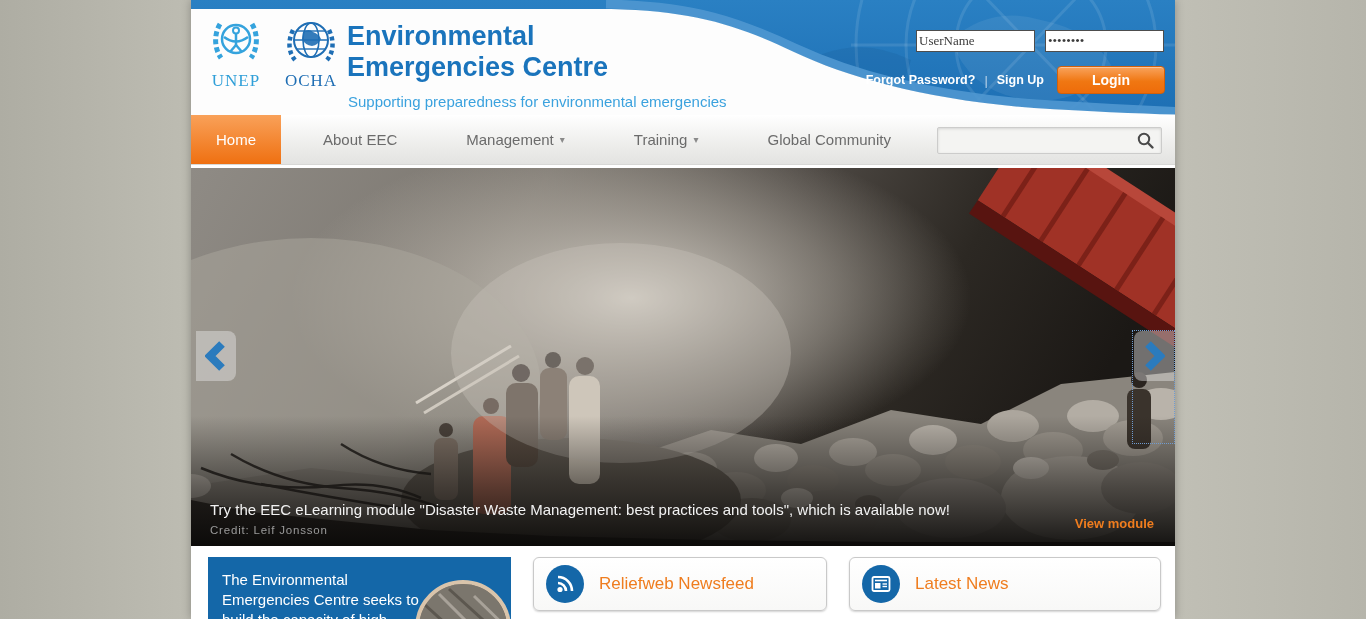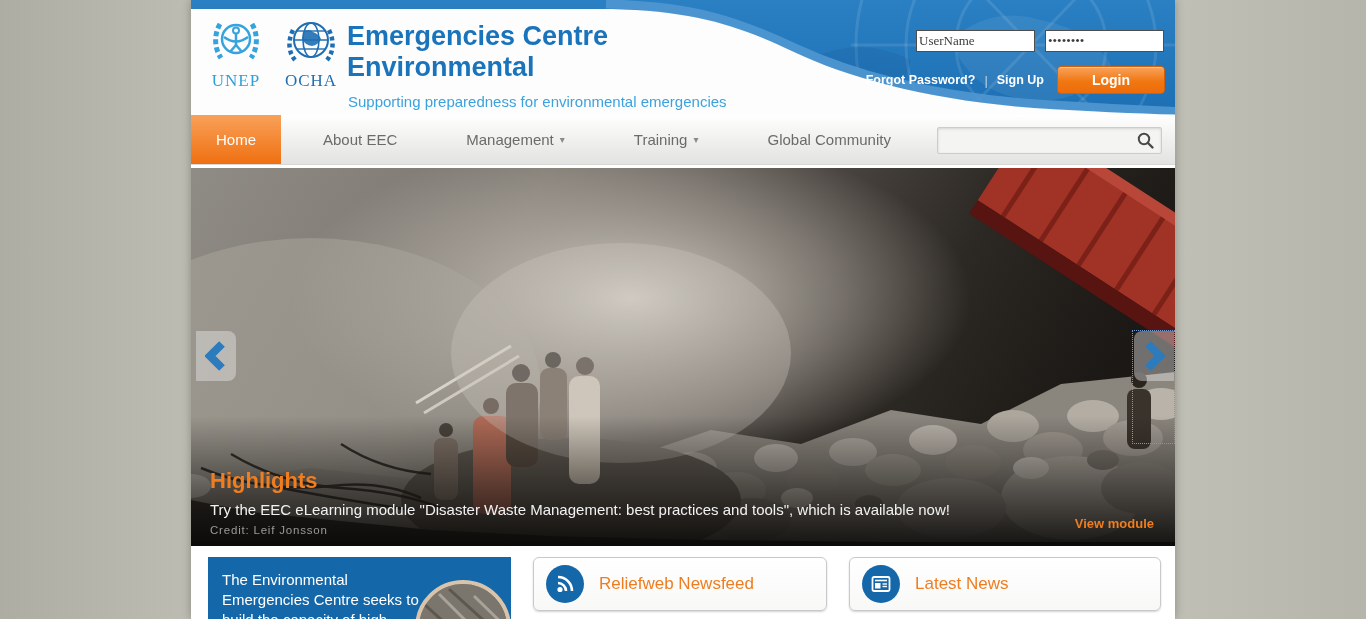--- a/index.html
+++ b/index.html
@@ -152,22 +152,22 @@
           <line x1="11" y1="22" x2="45" y2="22" stroke-width="1.6"></line>
           <line x1="13" y1="13" x2="43" y2="13" stroke-width="1.4"></line>
           <line x1="13" y1="31" x2="43" y2="31" stroke-width="1.4"></line>
         </g>
         <path d="M20,14 q6,-4 10,0 q6,2 8,7 q-3,6 -9,7 q-7,-1 -10,-7 Z" fill="#1f6eb4" opacity="0.9"></path>
       </svg>
       <div class="logo-label-ocha">OCHA</div>
     </div>
 
     <div class="title-block">
+      <div class="site-title">Environmental</div>
       <div class="site-title">Emergencies Centre</div>
-      <div class="site-title">Environmental</div>
     </div>
     <div class="tagline">Supporting preparedness for environmental emergencies</div>
 
     <div class="login-row1">
       <input type="text" class="username" value="UserName" style="">
       <input type="text" class="pw" value="••••••••" style="">
     </div>
     <div class="login-row2">
       <a class="login-link">Forgot Password?</a>
       <span class="login-sep">|</span>
@@ -297,21 +297,20 @@
       <g stroke="#1d1a17" stroke-width="2.5" fill="none" opacity="0.85">
         <path d="M10,300 q60,25 130,18 q50,-6 90,12"></path>
         <path d="M40,286 q50,30 110,34 q60,4 100,20"></path>
         <path d="M150,276 q40,26 90,30"></path>
         <path d="M70,316 q70,14 150,26"></path>
       </g>
       <rect x="0" y="248" width="984" height="130" fill="url(#shade)"></rect>
     </svg>
 
     <div class="caption">
-      <h2>Highlights</h2>
       <p>Try the EEC eLearning module "Disaster Waste Management: best practices and tools", which is available now!</p>
       <div class="credit">Credit: Leif Jonsson</div>
     </div>
     <a class="view-module">View module</a>
 
     <button class="car-arrow prev">
       <svg width="22" height="30" viewBox="0 0 22 30">
         <polyline points="17,3 5,15 17,27" fill="none" stroke="#2b7bbd" stroke-width="8"></polyline>
       </svg>
     </button>

